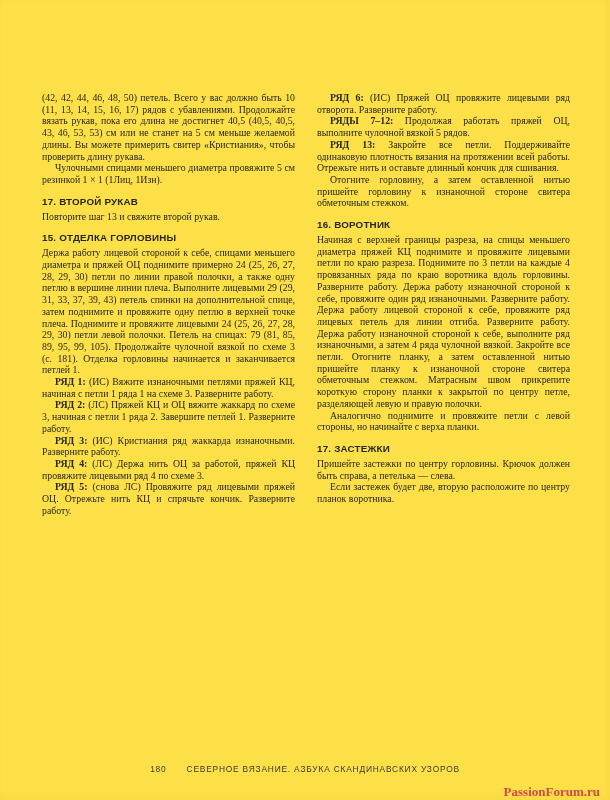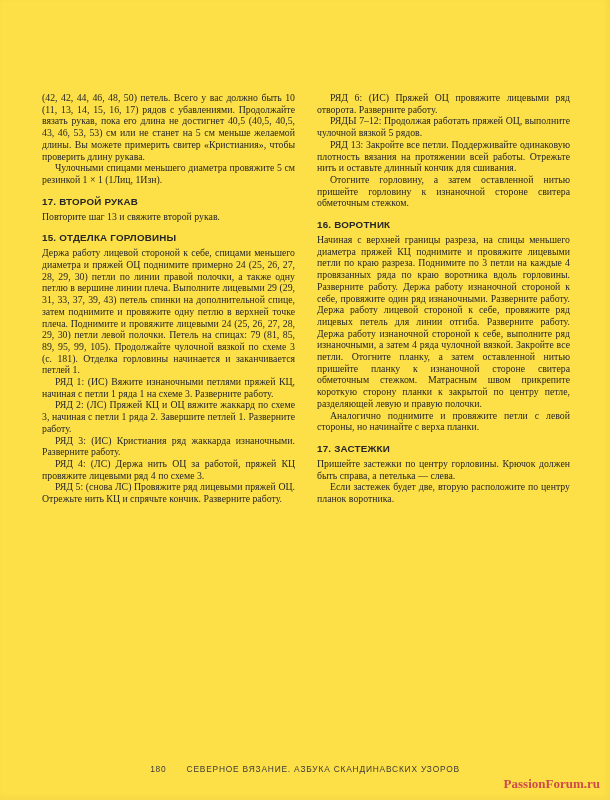--- a/index.html
+++ b/index.html
@@ -32,36 +32,36 @@
   .col p.indent{text-indent:13px;}
   .col h3{
     font-family:"Liberation Sans", sans-serif;
     font-size:9.8px;
     line-height:12px;
     margin:10px 0 3px 0;
     font-weight:bold;
     letter-spacing:0.2px;
     text-align:left;
   }
-  .col b.rowlab{font-weight:normal;}
+  .col b.rowlab{font-weight:bold;}
   .footer{
     position:absolute;
     left:0;right:0;bottom:26px;
     display:flex;
     justify-content:center;
     align-items:baseline;
     gap:20px;
     font-family:"Liberation Sans", sans-serif;
     font-size:8.4px;
     letter-spacing:0.8px;
     color:#3a3a3a;
   }
   .watermark{
     position:absolute;
-    right:10px;bottom:8px;
+    right:10px;bottom:0;
     font-family:"Liberation Serif", serif;
     font-weight:bold;
     font-size:13px;
     color:#cf4a4a;
   }
 </style>
 </head>
 <body>
 
 <div class="page">

